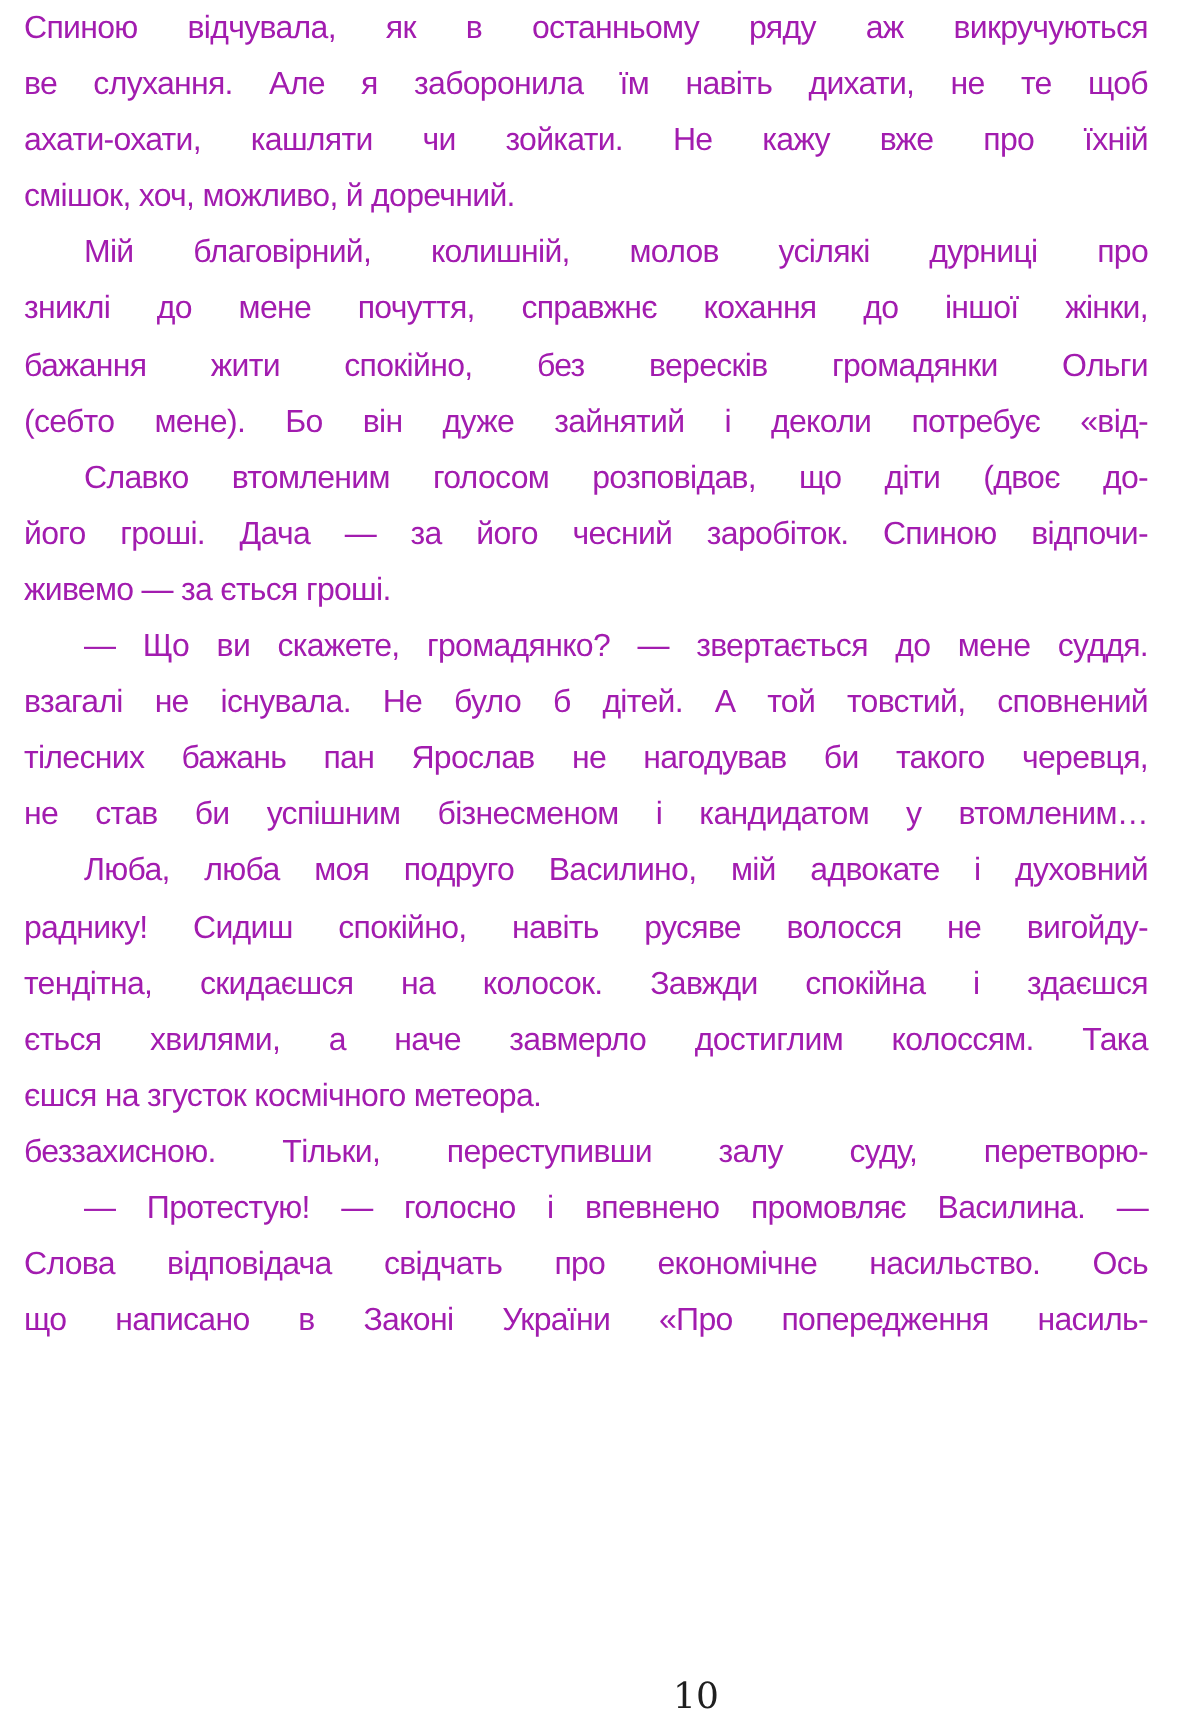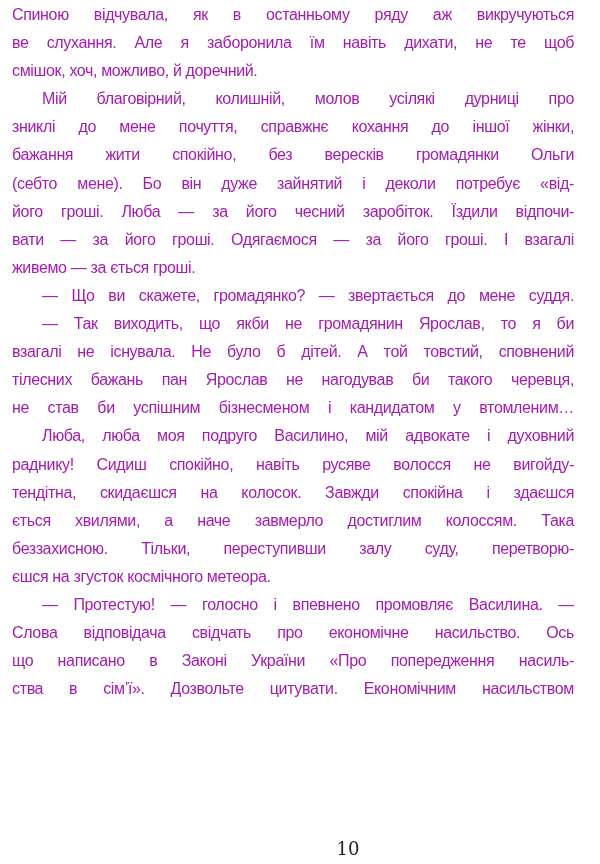--- a/index.html
+++ b/index.html
@@ -24,51 +24,50 @@
     font-family: "DejaVu Serif", serif; font-size: 18px; color: #1f1f1f; padding-left: 48px;
   }
 </style>
 </head>
 <body>
 
 <div class="page">
   <div>
     <span class="line">Спиною відчувала, як в останньому ряду аж викручуються</span>
     <span class="line">ве слухання. Але я заборонила їм навіть дихати, не те щоб</span>
+    <span class="line">ахати-охати, кашляти чи зойкати. Не кажу вже про їхній</span>
     <span class="line last">смішок, хоч, можливо, й доречний.</span>
   </div>
   <div>
     <span class="line indent">Мій благовірний, колишній, молов усілякі дурниці про</span>
     <span class="line">зниклі до мене почуття, справжнє кохання до іншої жінки,</span>
     <span class="line">бажання жити спокійно, без вересків громадянки Ольги</span>
     <span class="line">(себто мене). Бо він дуже зайнятий і деколи потребує «від-</span>
   </div>
   <div>
-    <span class="line">його гроші. Люба — за його чесний заробіток. Їздили відпочи-</span>
-    <span class="line">вати — за його гроші. Одягаємося — за його гроші. І взагалі</span>
+    <span class="line indent">Славко втомленим голосом розповідав, що діти (двоє до-</span>
+    <span class="line">його гроші. Дача — за його чесний заробіток. Спиною відпочи-</span>
     <span class="line last">живемо — за ється гроші.</span>
   </div>
   <div>
     <span class="line indent">— Що ви скажете, громадянко? — звертається до мене суддя.</span>
   </div>
   <div>
-    <span class="line indent">— Так виходить, що якби не громадянин Ярослав, то я би</span>
     <span class="line">взагалі не існувала. Не було б дітей. А той товстий, сповнений</span>
     <span class="line">тілесних бажань пан Ярослав не нагодував би такого черевця,</span>
     <span class="line">не став би успішним бізнесменом і кандидатом у втомленим…</span>
   </div>
   <div>
     <span class="line indent">Люба, люба моя подруго Василино, мій адвокате і духовний</span>
     <span class="line">раднику! Сидиш спокійно, навіть русяве волосся не вигойду-</span>
     <span class="line">тендітна, скидаєшся на колосок. Завжди спокійна і здаєшся</span>
     <span class="line">ється хвилями, а наче завмерло достиглим колоссям. Така</span>
+    <span class="line last">єшся на згусток космічного метеора.</span>
     <span class="line">беззахисною. Тільки, переступивши залу суду, перетворю-</span>
-    <span class="line last">єшся на згусток космічного метеора.</span>
   </div>
   <div>
     <span class="line indent">— Протестую! — голосно і впевнено промовляє Василина. —</span>
     <span class="line">Слова відповідача свідчать про економічне насильство. Ось</span>
     <span class="line">що написано в Законі України «Про попередження насиль-</span>
-    <span class="line">ства в сім’ї». Дозвольте цитувати. Економічним насильством</span>
   </div>
 </div>
 
 <div class="page-number">10</div>
 
 </body></html>

